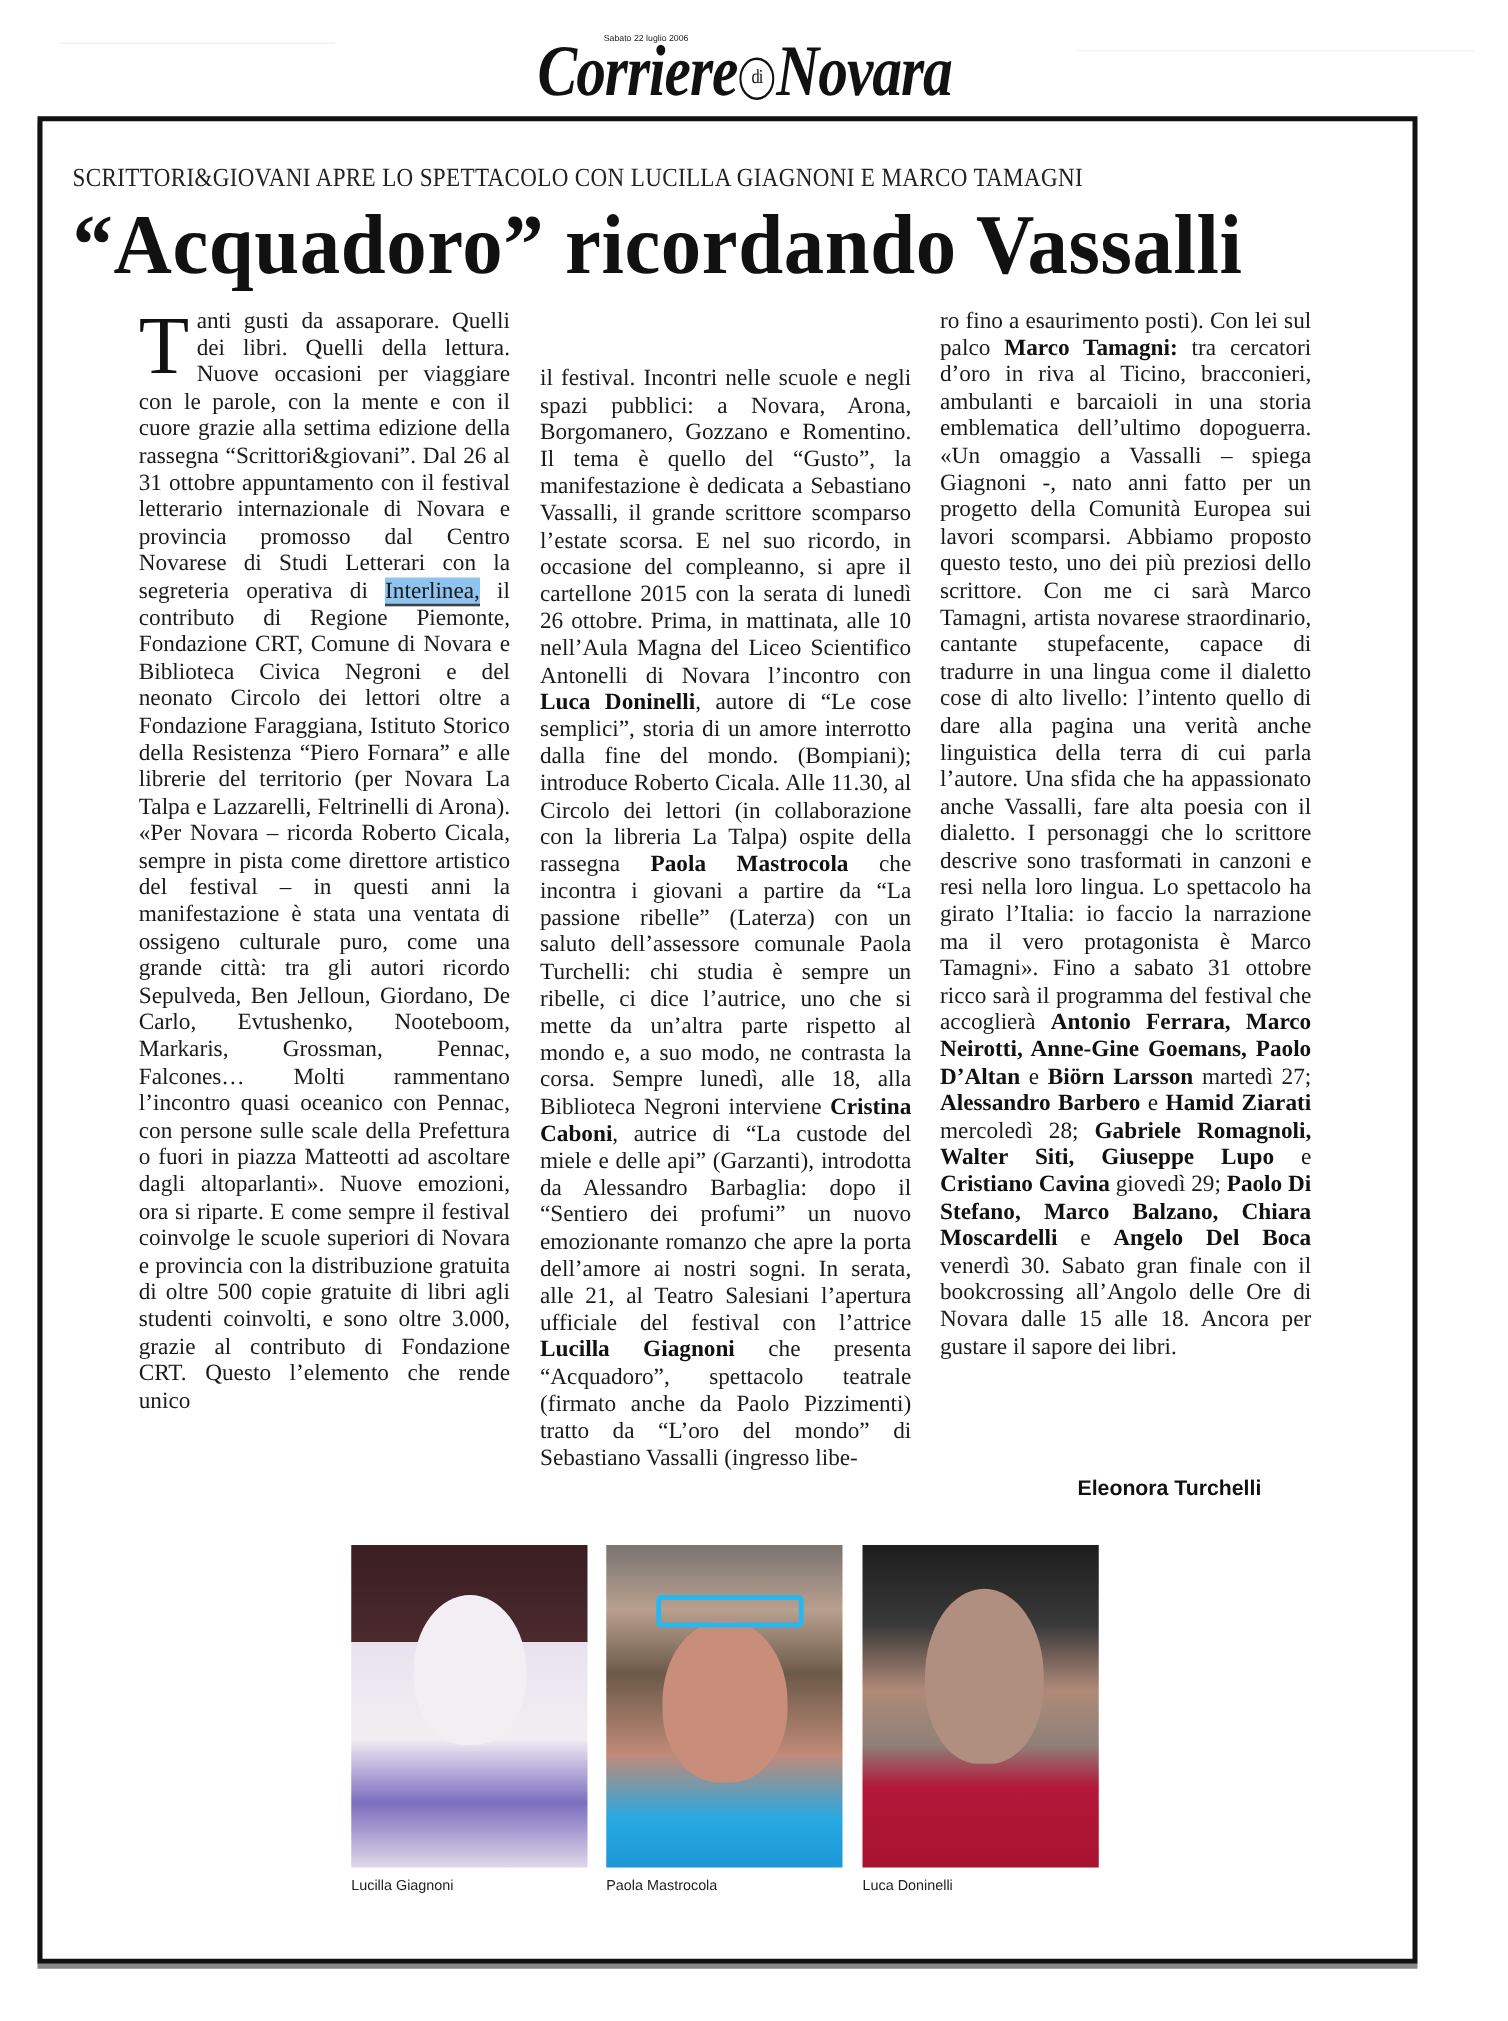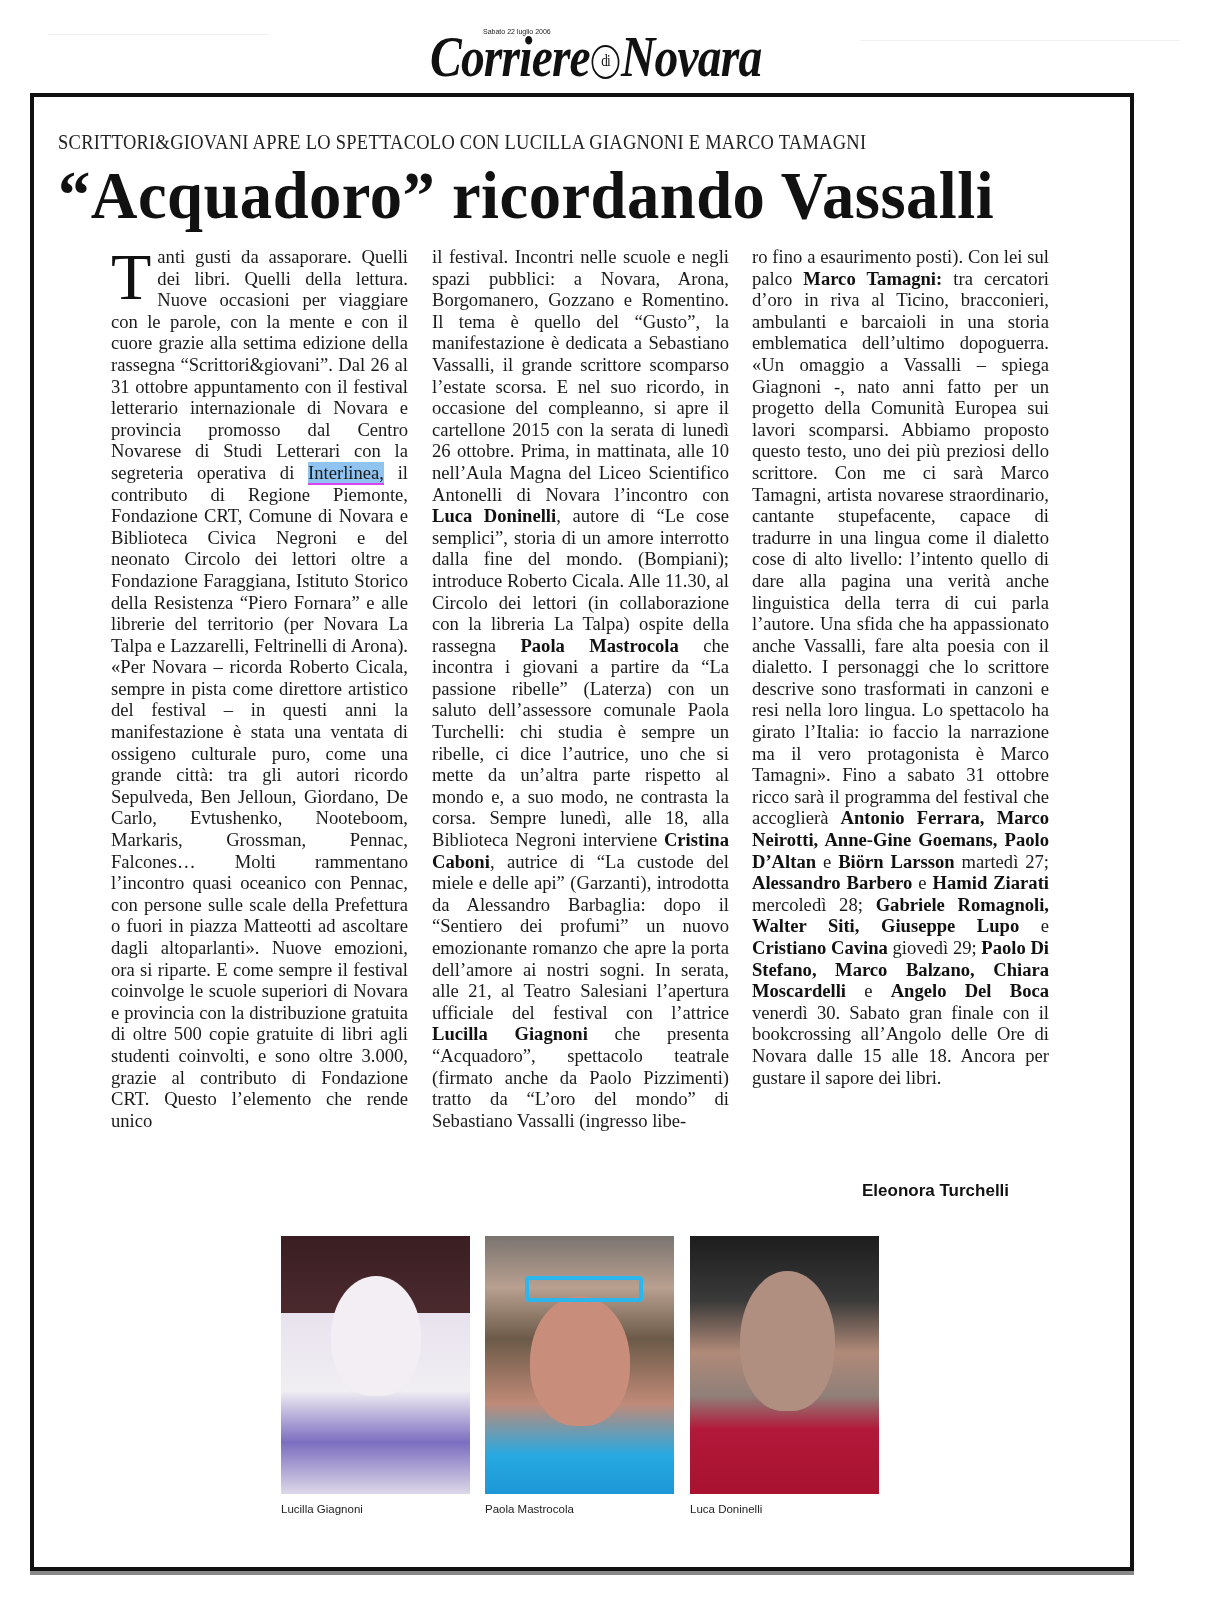--- a/index.html
+++ b/index.html
@@ -11,24 +11,24 @@
   .logo-date { position: absolute; left: 53px; top: 10px; font-family: "Liberation Sans", sans-serif; font-size: 7px; color: #222; letter-spacing: 0; }
   .logo-text { position: absolute; left: 0; top: 14px; font-family: "Liberation Serif", serif; font-size: 46px; line-height: 50px; color: #111; transform: scaleX(0.82); transform-origin: left top; white-space: nowrap; letter-spacing: -1px; }
   .logo-text .big { font-size: 58px; font-style: italic; font-weight: bold; }
   .logo-text .di { display: inline-block; width: 30px; height: 30px; border: 2px solid #111; border-radius: 50%; font-size: 16px; line-height: 28px; text-align: center; vertical-align: 10px; margin: 0 2px; font-style: normal; }
   .frame { position: absolute; left: 30px; top: 93px; width: 1096px; height: 1470px; border: 4px solid #111; box-shadow: 0 4px 0 #888; }
   .kicker { position: absolute; left: 58px; top: 130px; font-family: "Liberation Serif", serif; font-size: 21px; letter-spacing: 0.3px; color: #222; white-space: nowrap; transform: scaleX(0.88); transform-origin: left top; }
   .headline { position: absolute; left: 58px; top: 158px; font-family: "Liberation Serif", serif; font-weight: bold; font-size: 68px; line-height: 74px; color: #111; white-space: nowrap; transform: scaleX(0.95); transform-origin: left top; letter-spacing: 0.5px; }
   .col { position: absolute; top: 246px; width: 297px; font-size: 18.6px; line-height: 21.6px; text-align: justify; color: #1a1a1a; }
   .col p { margin: 0; }
   .col1 { left: 111px; }
-  .col2 { left: 432px; }
+  .col2 { left: 432px; margin-top: 46px; }
   .col3 { left: 752px; }
   .dropcap { float: left; font-size: 66px; line-height: 54px; margin: 4px 6px 0 0; font-weight: normal; color: #111; }
-  .hl { background: #8fc3f0; border-bottom: 2px solid #d946ef; }
+  .hl { background: #8fc3f0; border-bottom: 2px solid #404040; }
   b { font-weight: bold; color: #111; }
   .byline { position: absolute; left: 862px; top: 1181px; font-family: "Liberation Sans", sans-serif; font-weight: bold; font-size: 17px; color: #111; }
   .photo { position: absolute; top: 1236px; width: 189px; height: 258px; overflow: hidden; }
   .photo1 { left: 281px; background: linear-gradient(180deg, #3a1e22 0%, #4b2a2e 30%, #e8e2ee 30%, #f1eef3 60%, #7c6ec0 80%, #ddd8e8 100%); }
   .photo2 { left: 485px; background: linear-gradient(180deg, #7a7470 0%, #b9a090 20%, #6c5a48 40%, #c08a78 65%, #27a9e1 85%, #1d97d6 100%); }
   .photo3 { left: 690px; background: linear-gradient(180deg, #1d1d1d 0%, #3a3a3a 25%, #b08a78 45%, #8f8078 62%, #b3183a 75%, #a8122f 100%); }
   .face { position: absolute; border-radius: 50% 50% 45% 45%; }
   .caption { position: absolute; top: 1503px; font-family: "Liberation Sans", sans-serif; font-size: 11.5px; color: #222; }
   .cap1 { left: 281px; } .cap2 { left: 485px; } .cap3 { left: 690px; }
 </style>

